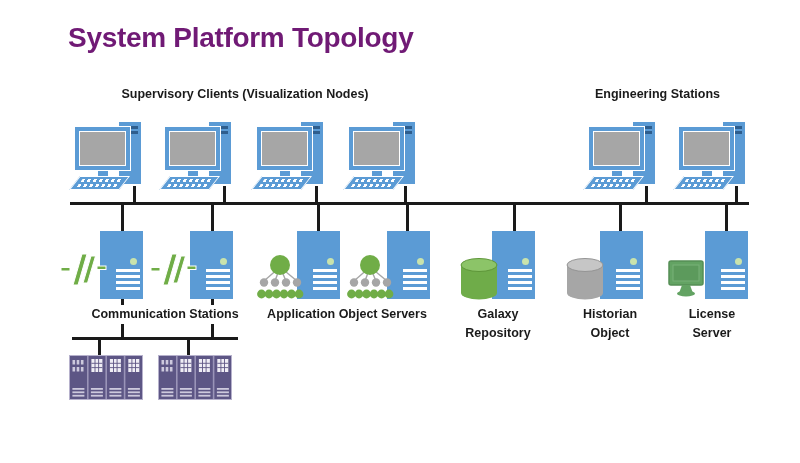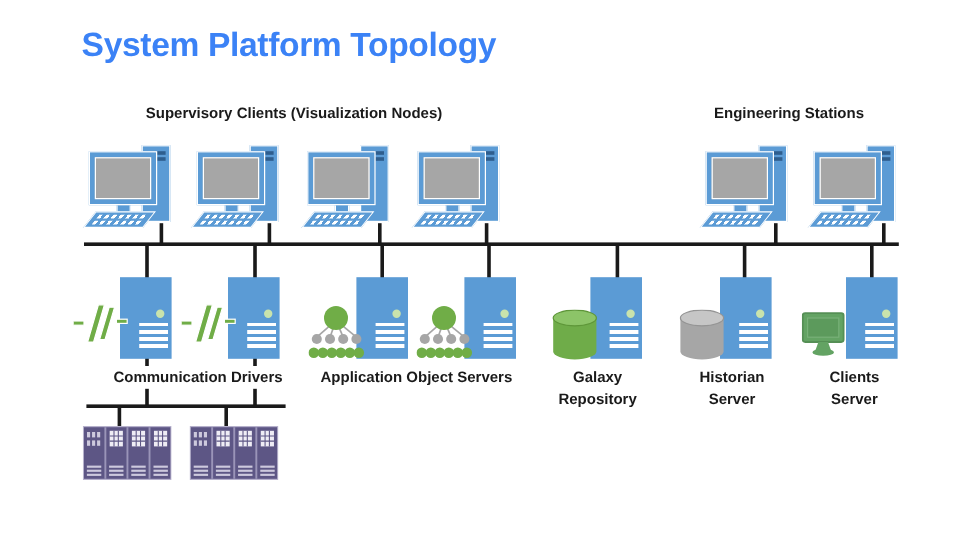--- a/index.html
+++ b/index.html
@@ -2,21 +2,21 @@
 <html><head>
 <meta charset="utf-8">
 <style>
   html,body{margin:0;padding:0;background:#ffffff;}
   .canvas{
     position:relative;width:800px;height:463px;background:#ffffff;overflow:hidden;
     font-family:"Liberation Sans", sans-serif;
   }
   .title{
     position:absolute;left:68px;top:22px;font-size:28px;font-weight:700;
-    color:#3b82f6;letter-spacing:-0.3px;white-space:nowrap;
+    color:#701a75;letter-spacing:-0.3px;white-space:nowrap;
   }
   .glabel,.nlabel{
     position:absolute;font-size:12.5px;font-weight:600;color:#1a1a1a;
     text-align:center;line-height:19px;
   }
   .nlabel{z-index:5;}
   .nlabel.whitebg{background:#ffffff;}
   .hline,.vline{position:absolute;background:#1a1a1a;z-index:0;}
   .hline{height:3px;}
   .vline{width:3px;}
@@ -252,25 +252,25 @@
     <ellipse cx="19" cy="7" rx="18" ry="6.5" fill="#C6C6C6" stroke="#949494" stroke-width="1"></ellipse>
   </svg>
 
   <svg class="icon-svg" style="left:668px;top:260px" width="38" height="40" viewBox="0 0 38 40">
     <rect x="1" y="1" width="34" height="24" rx="2" fill="#63A363" stroke="#558F55" stroke-width="1.5"></rect>
     <rect x="5" y="5" width="26" height="16" fill="#5C9A5C" stroke="#78B178" stroke-width="1"></rect>
     <path d="M14 25 h8 l2.5 7 h-13 z" fill="#63A363"></path>
     <ellipse cx="18" cy="33.5" rx="9" ry="3" fill="#63A363"></ellipse>
   </svg>
 
-  <div class="nlabel whitebg" style="left:75px;top:305px;width:180px">Communication Drivers</div>
+  <div class="nlabel whitebg" style="left:75px;top:305px;width:180px">Communication Stations</div>
   <div class="nlabel" style="left:458px;top:305px;width:80px">Galaxy Repository</div>
   <div class="nlabel" style="left:248px;top:305px;width:198px">Application Object Servers</div>
-  <div class="nlabel" style="left:570px;top:305px;width:80px">Historian Server</div>
-  <div class="nlabel" style="left:672px;top:305px;width:80px">Clients Server</div>
+  <div class="nlabel" style="left:570px;top:305px;width:80px">Historian Object</div>
+  <div class="nlabel" style="left:672px;top:305px;width:80px">License Server</div>
 
   <svg class="icon-svg" style="left:69px;top:355px" width="74" height="45" viewBox="0 0 74 45">
       <use href="#rack-def"></use>
     </svg>
   <svg class="icon-svg" style="left:158px;top:355px" width="74" height="45" viewBox="0 0 74 45">
       <use href="#rack-def"></use>
     </svg>
 
 </div>
 

